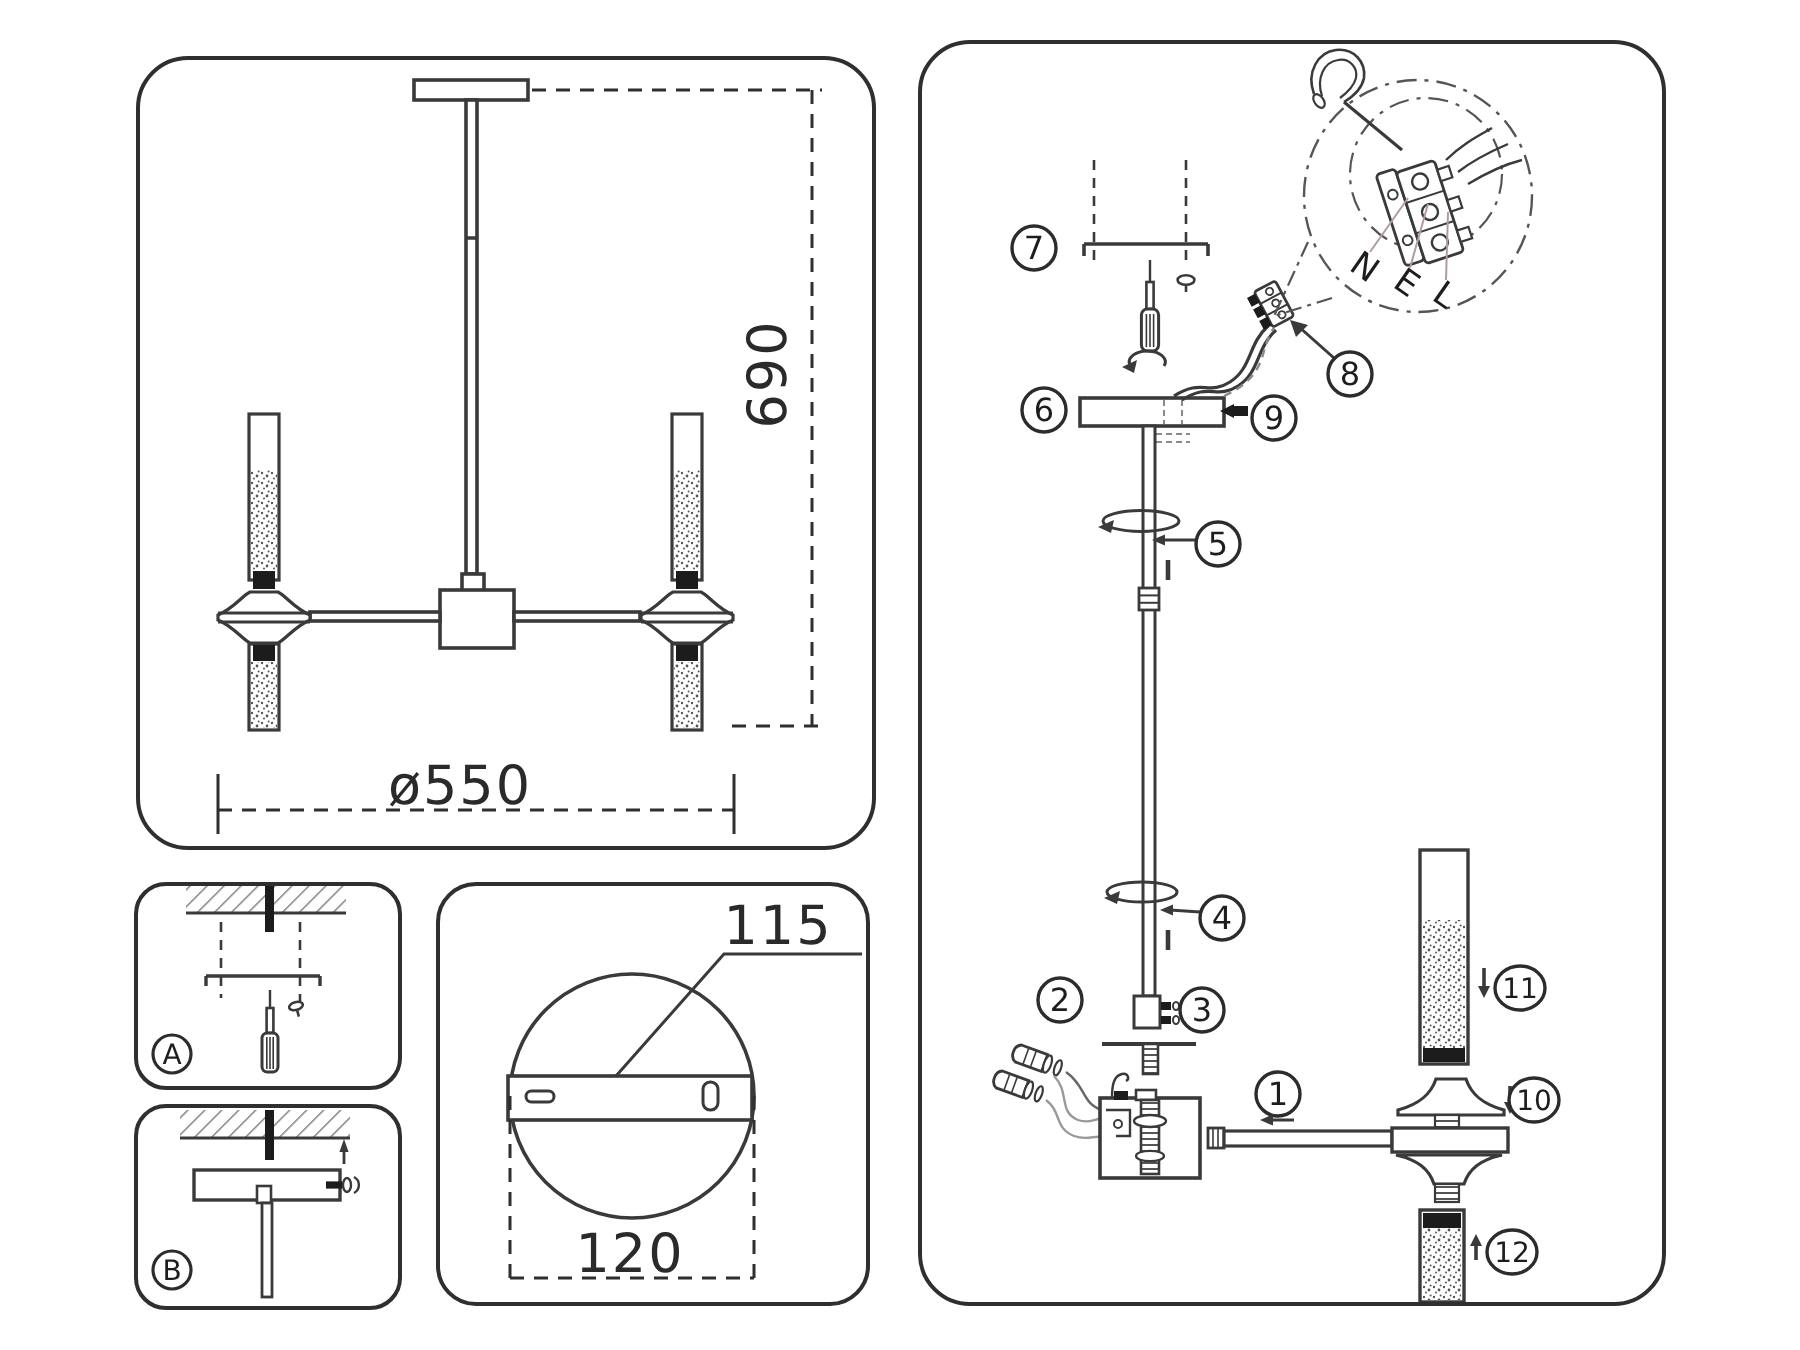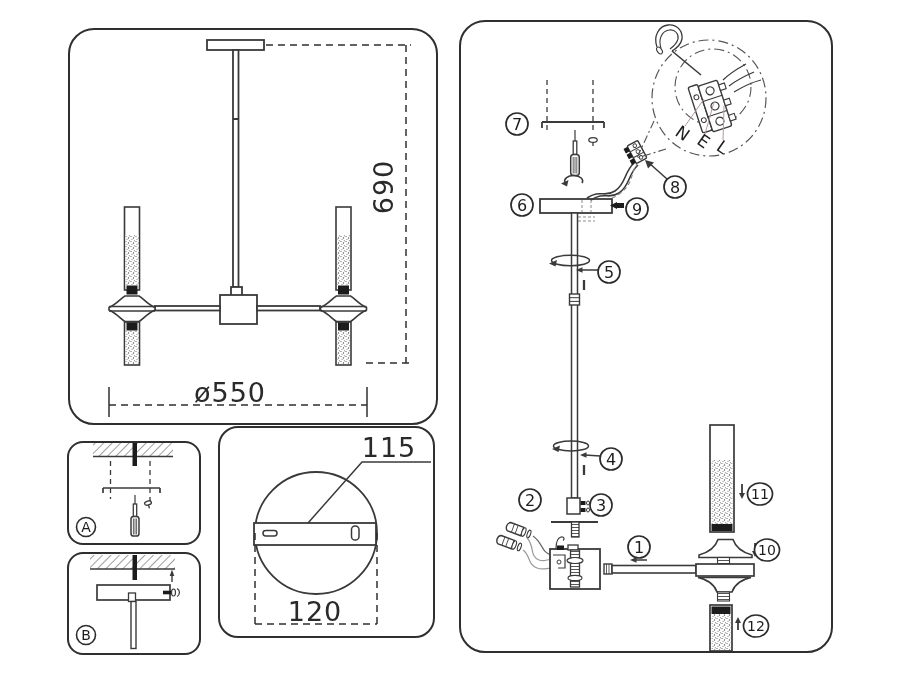--- a/index.html
+++ b/index.html
@@ -3,21 +3,21 @@
 <meta charset="utf-8">
 <style>
   html,body{margin:0;padding:0;background:#ffffff;}
   .sheet{position:relative;width:900px;height:675px;background:#ffffff;overflow:hidden;
          font-family:"DejaVu Sans",sans-serif;}
   .panel{position:absolute;box-sizing:border-box;border:2px solid #2f2f2f;background:#fff;overflow:hidden;}
   .panel svg{display:block;width:100%;height:100%;}
   #p-front{left:68px;top:28px;width:370px;height:397px;border-radius:26px;}
   #p-a{left:67px;top:441px;width:134px;height:104px;border-radius:16px;}
   #p-b{left:67px;top:552px;width:134px;height:103px;border-radius:16px;}
-  #p-plate{left:218px;top:426px;width:217px;height:212px;border-radius:20px;}
+  #p-plate{left:218px;top:441px;width:217px;height:212px;border-radius:20px;}
   #p-asm{left:459px;top:20px;width:374px;height:633px;border-radius:26px;}
   text{fill:#222;}
   .dim{font-size:27px;letter-spacing:1px;fill:#2a2a2a;}
   .badge-t{font-size:16px;fill:#1d1d1d;}
   .badge-s{font-size:14px;fill:#1d1d1d;}
   .ab-t{font-size:14px;fill:#1d1d1d;}
   .nel{font-size:17px;fill:#1d1d1d;}
 </style>
 </head>
 <body>

